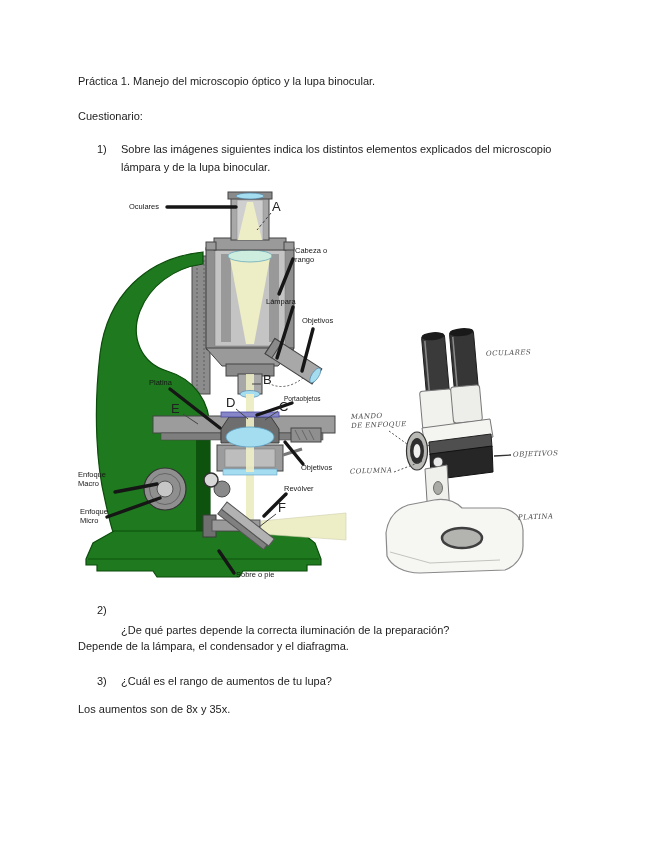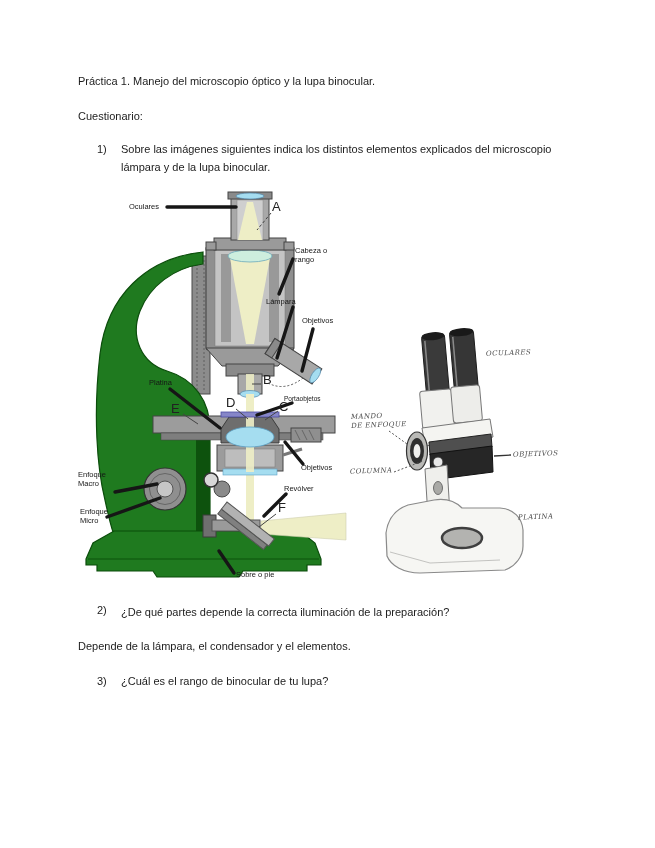--- a/index.html
+++ b/index.html
@@ -20,25 +20,26 @@
 <div class="page">
 
   <div class="t" style="left:78px;top:72px">Práctica 1. Manejo del microscopio óptico y la lupa binocular.</div>
   <div class="t" style="left:78px;top:107px">Cuestionario:</div>
 
   <div class="t" style="left:97px;top:140px">1)</div>
   <div class="t" style="left:121px;top:140px">Sobre las imágenes siguientes indica los distintos elementos explicados del microscopio</div>
   <div class="t" style="left:121px;top:158px">lámpara y de la lupa binocular.</div>
 
   <div class="t" style="left:97px;top:601px">2)</div>
-  <div class="t" style="left:121px;top:603px">¿De qué partes depende la correcta iluminación de la preparación?</div>
-  <div class="t" style="left:78px;top:637px">Depende de la lámpara, el condensador y el elementos.</div>
+  <div class="t" style="left:121px;top:621px">¿De qué partes depende la correcta iluminación de la preparación?</div>
+  <div class="t" style="left:78px;top:637px">Depende de la lámpara, el condensador y el diafragma.</div>
 
   <div class="t" style="left:97px;top:672px">3)</div>
-  <div class="t" style="left:121px;top:672px">¿Cuál es el rango de binocular de tu lupa?</div>
+  <div class="t" style="left:121px;top:672px">¿Cuál es el rango de aumentos de tu lupa?</div>
+  <div class="t" style="left:78px;top:700px">Los aumentos son de 8x y 35x.</div>
 
   <svg class="fig" width="655" height="848" viewBox="0 0 655 848">
 
     <g>
 
       <g>
         <rect x="192" y="256" width="18" height="138" fill="#8c8c8c" stroke="#4a4a4a"></rect>
         <line x1="197" y1="260" x2="197" y2="392" stroke="#5e5e5e" stroke-width="1" stroke-dasharray="2,2"></line>
         <line x1="204" y1="260" x2="204" y2="392" stroke="#5e5e5e" stroke-width="1" stroke-dasharray="2,2"></line>
       </g>

